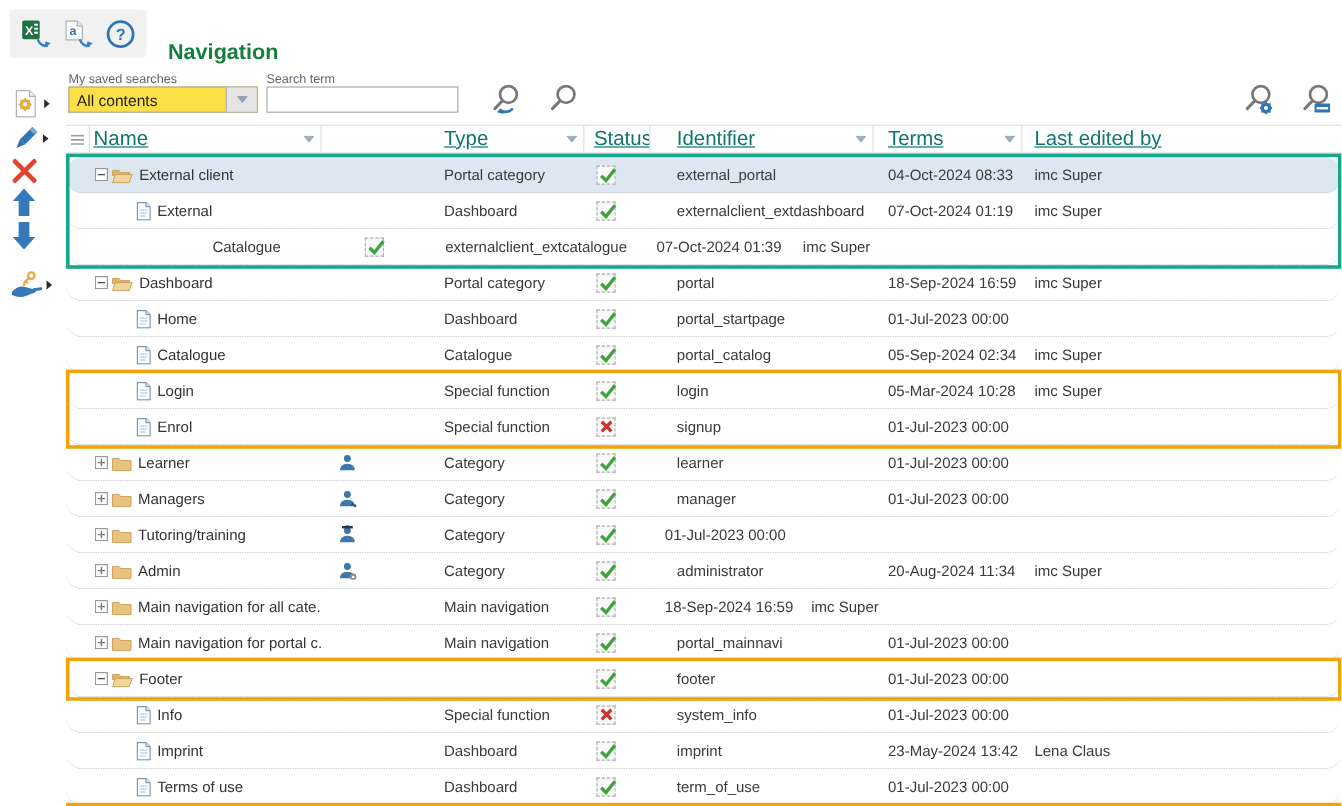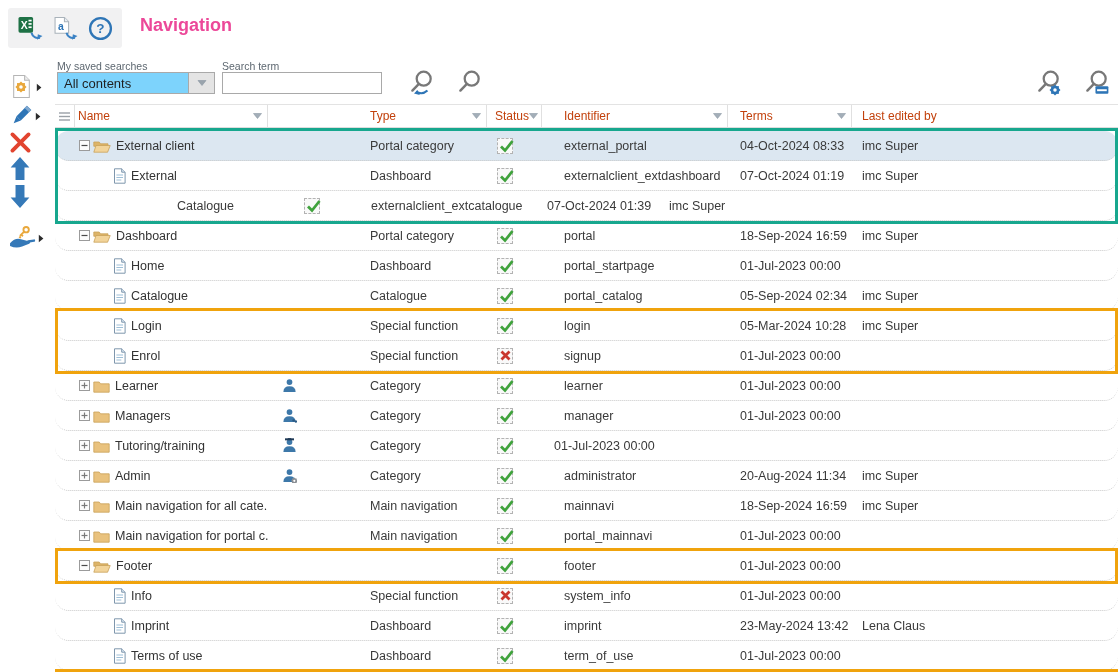--- a/index.html
+++ b/index.html
@@ -7,44 +7,44 @@
   body {
     font-family:"Liberation Sans", sans-serif;
     background:#fff; position:relative; overflow:hidden; color:#333;
   }
   
   .topbar { position:absolute; left:0; top:0; right:0; height:55px; background:#fff; }
   .icon-group { position:absolute; left:8px; top:8px; width:114px; height:40px;
     background:#f1f1f2; border-radius:3px; display:flex; align-items:center;
     justify-content:space-around; padding:0 5px; }
   .icon-btn { display:flex; align-items:center; justify-content:center; cursor:pointer; }
-  .page-title { position:absolute; left:140px; top:15px; font-size:18px; font-weight:bold; color:#ec4899; }
+  .page-title { position:absolute; left:140px; top:33px; font-size:18px; font-weight:bold; color:#15803d; }
   
   .toolbar { position:absolute; left:55px; top:55px; right:0; height:50px;
     background:#fff; border-bottom:1px solid #e3e3e3; }
   .field-label { position:absolute; font-size:10.5px; color:#5d6770; }
   .lbl-saved { left:2px; top:5px; }
   .lbl-search { left:167px; top:5px; }
   .combo { position:absolute; left:2px; top:17px; width:158px; height:22px;
-    border:1px solid #a9a9a9; background:#7dd3fc; display:flex; cursor:pointer; }
+    border:1px solid #a9a9a9; background:#fde047; display:flex; cursor:pointer; }
   .combo-text { flex:1; font-size:13px; color:#1f1f1f; padding:3px 6px 0 6px; white-space:nowrap; overflow:hidden; }
   .combo-btn { width:26px; background:#e4e4e4; border-left:1px solid #a9a9a9;
     display:flex; align-items:center; justify-content:center; }
   .search-input { position:absolute; left:167px; top:17px; width:160px; height:22px;
     border:1px solid #a9a9a9; font-size:13px; padding:0 6px; font-family:"Liberation Sans",sans-serif; }
   .tb-icon { position:absolute; top:14px; width:28px; height:28px; }
   
   .left-rail { position:absolute; left:0; top:55px; bottom:0; width:55px; background:#fff; }
   .rail-btn { position:absolute; left:9px; display:flex; align-items:center; cursor:pointer; }
   .flyout { margin-left:2px; }
   
   .tablewrap { position:absolute; left:55px; top:105px; right:0; bottom:0; background:#fff; }
   .thead { display:flex; height:23px; align-items:stretch; border-bottom:1px solid #ddd; }
-  .th { display:flex; align-items:center; font-size:12px; color:#c2410c;
-    border-right:1px solid #e0e0e0; overflow:hidden; white-space:nowrap; cursor:pointer; }
+  .th { display:flex; align-items:center; font-size:17px; color:#0f766e;
+    border-right:1px solid #e0e0e0; overflow:hidden; white-space:nowrap; cursor:pointer;text-decoration:underline; }
   .th:last-child { border-right:none; }
   .th .farrow { margin-left:auto; margin-right:5px; display:flex; }
   .tbody { padding-top:3px; }
   .trow { display:flex; height:30px; align-items:stretch; border-bottom:1px dotted #c8c8c8; cursor:pointer;border-radius:14px; }
   .trow.selected { background:var(--sel-bg,#dce7f1); }
   .cell { display:flex; align-items:center; font-size:12.5px; color:#3a3a3a;
     overflow:hidden; white-space:nowrap; }
   .c-handle { width:20px; }  .c-name { width:193px; }
   .c-caticon { width:90px; padding-left:14px; }
   .c-type { width:129px; padding-left:12px; }
@@ -675,21 +675,20 @@
         </div>
         <div class="cell c-caticon"></div>
         <div class="cell c-type">Main navigation</div>
         <div class="cell c-status">
           <span class="statbox">
             <svg width="15" height="14" viewBox="0 0 15 14">
               <path d="M2 7.5 L6 11.5 L13.5 2" fill="none" stroke="#3FA23C" stroke-width="2.8"></path>
             </svg>
           </span>
         </div>
-        <div class="cell c-identifier">mainnavi</div>
         <div class="cell c-update">18-Sep-2024 16:59</div>
         <div class="cell c-lastby">imc Super</div>
       </div>
       <div class="trow">
         <div class="cell c-handle"></div>
         <div class="cell c-name name-l1">
           <span class="expand">
             <svg width="11" height="11" viewBox="0 0 11 11">
               <rect x="0.5" y="0.5" width="10" height="10" fill="#fdfdfd" stroke="#9b9b9b"></rect>
               <line x1="2.5" y1="5.5" x2="8.5" y2="5.5" stroke="#7a7a7a" stroke-width="1.2"></line>

